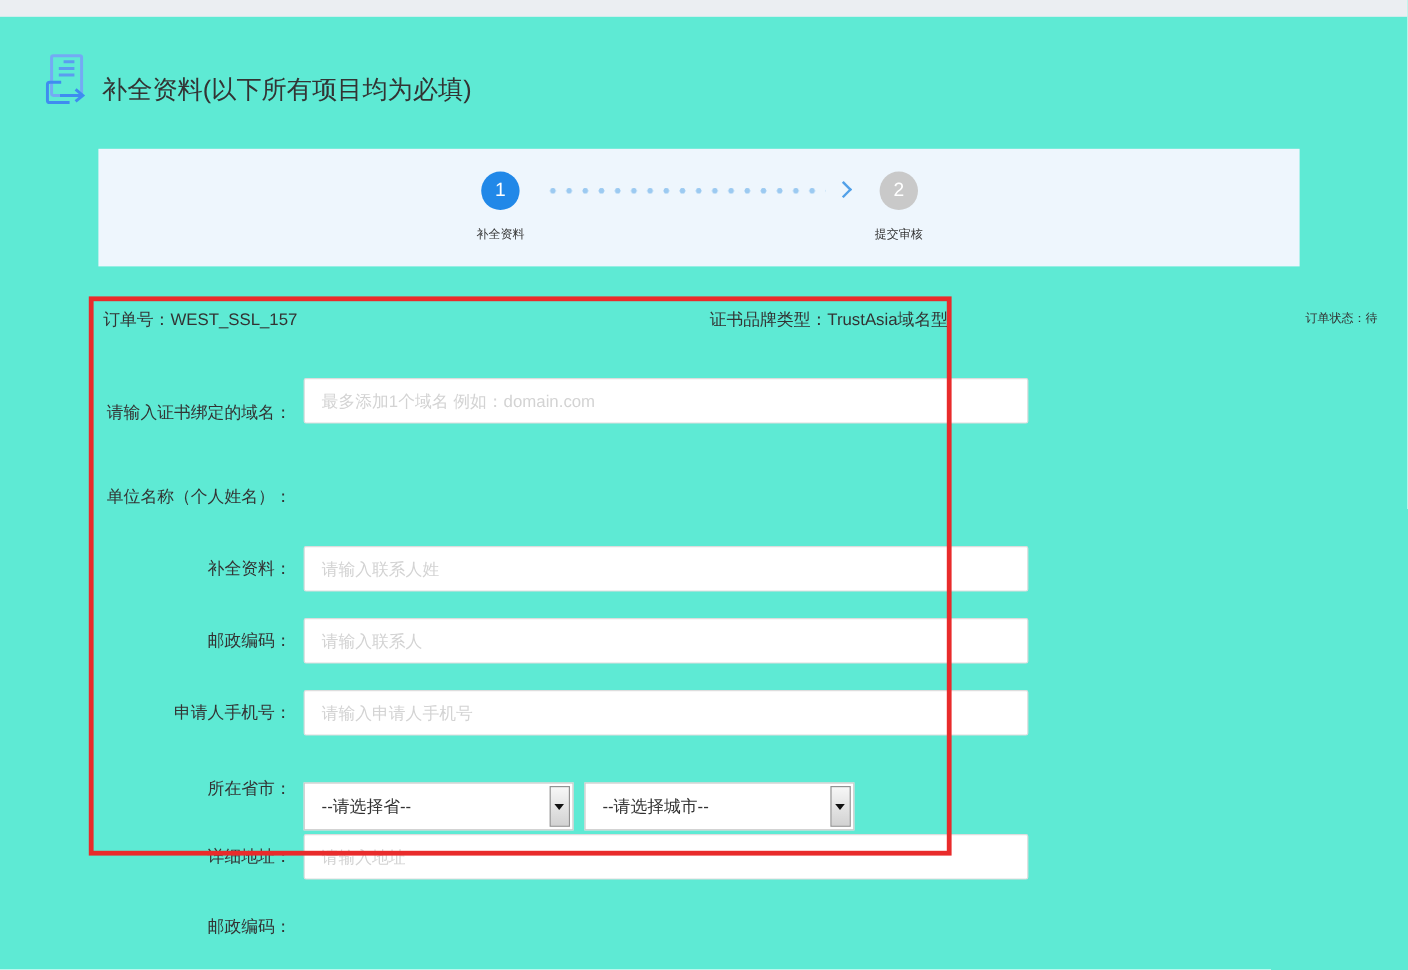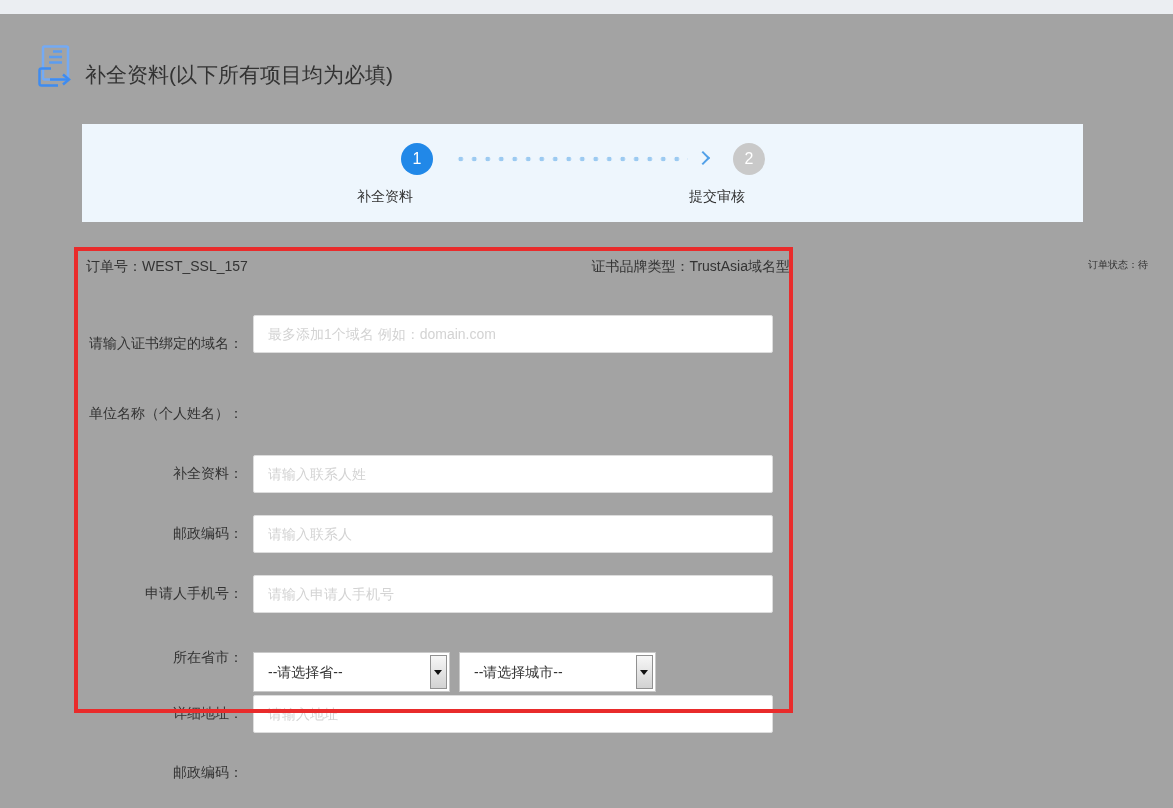--- a/index.html
+++ b/index.html
@@ -5,21 +5,21 @@
   * { margin: 0; padding: 0; box-sizing: border-box; }
   html, body { background: #fff; }
   body {
     font-family: "Liberation Sans", "DejaVu Sans", sans-serif;
     color: #333;
   }
   .page {
     position: relative;
     width: 1173px;
     height: 808px;
-    background: #a3a3a3;
+    background: #5eead4;
     overflow: hidden;
   }
   .top-bar {
     position: absolute;
     left: 0; top: 0;
     width: 1173px; height: 14px;
     background: #ebeef2;
   }
   
   .header-icon {
@@ -67,22 +67,22 @@
     left: 616px; top: 29px;
     width: 10px; height: 10px;
     border-top: 2px solid #51a0e8;
     border-right: 2px solid #51a0e8;
     transform: rotate(45deg);
   }
   .step-label {
     position: absolute;
     top: 64px;
     width: 120px;
-    text-align: left;
-    font-size: 14px;
+    text-align: center;
+    font-size: 10px;
     color: #333;
   }
   .step-1-label { left: 275px; }
   .step-2-label { left: 607px; }
   
   .highlight-box {
     position: absolute;
     left: 74px; top: 247px;
     width: 719px; height: 466px;
     border: 4px solid #e92b2b;
@@ -121,21 +121,21 @@
     flex: none;
     width: 183px;
     text-align: right;
     font-size: 14px;
     color: #333;
     margin-right: 10px;
     white-space: nowrap;
   }
   .text-input {
     flex: none;
-    width: 520px;
+    width: 604px;
     height: 38px;
     border: 1px solid #ddd;
     border-radius: 2px;
     background: #fff;
     padding: 0 14px;
     font-size: 14px;
     color: #333;
     font-family: "Liberation Sans", "DejaVu Sans", sans-serif;
     outline: none;
   }
@@ -145,21 +145,21 @@
   .row-3 { top: 455px; }
   .row-4 { top: 515px; }
   .row-5 { top: 575px; justify-content: space-between; }
   .row-6 { top: 638px; height: 40px; }
   .row-7 { top: 695px; }
   .row-8 { top: 754px; }
   
   .select {
     position: relative;
     flex: none;
-    width: 197px;
+    width: 225px;
     height: 40px;
     border: 1px solid #c9c9c9;
     background: #fff;
     cursor: default;
     margin-top: 28px;
   }
   .select + .select { margin-left: 9px; }
   .select-value {
     position: absolute;
     left: 14px; top: 0;

